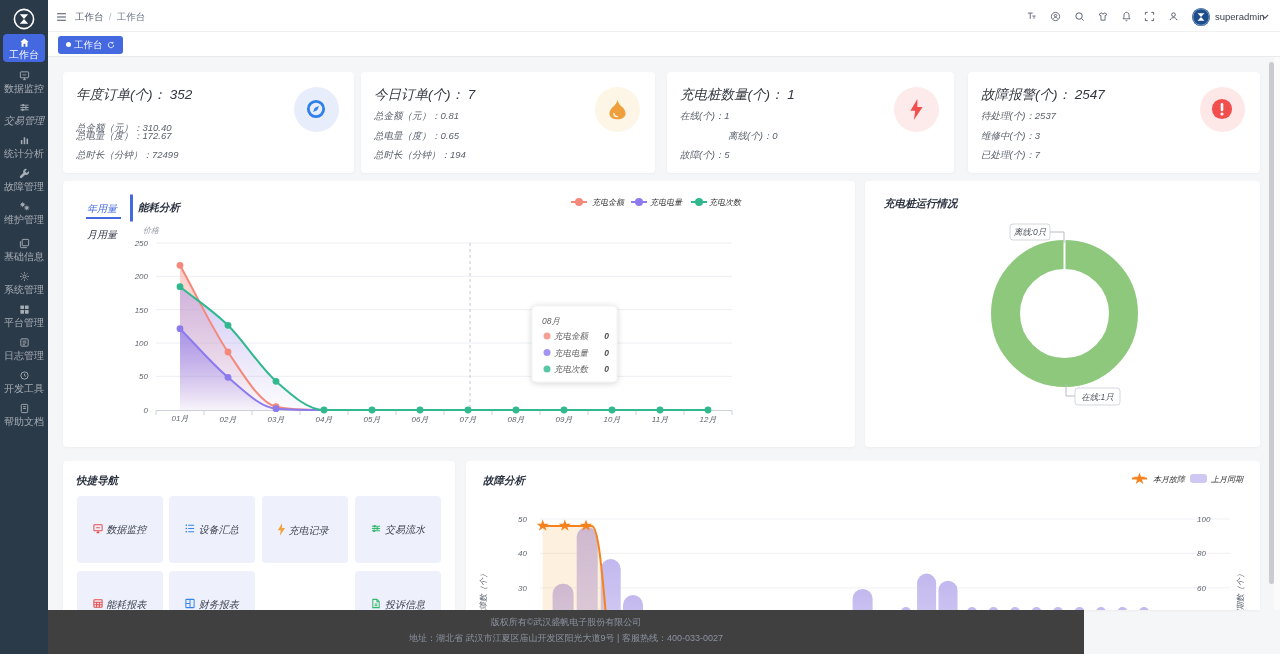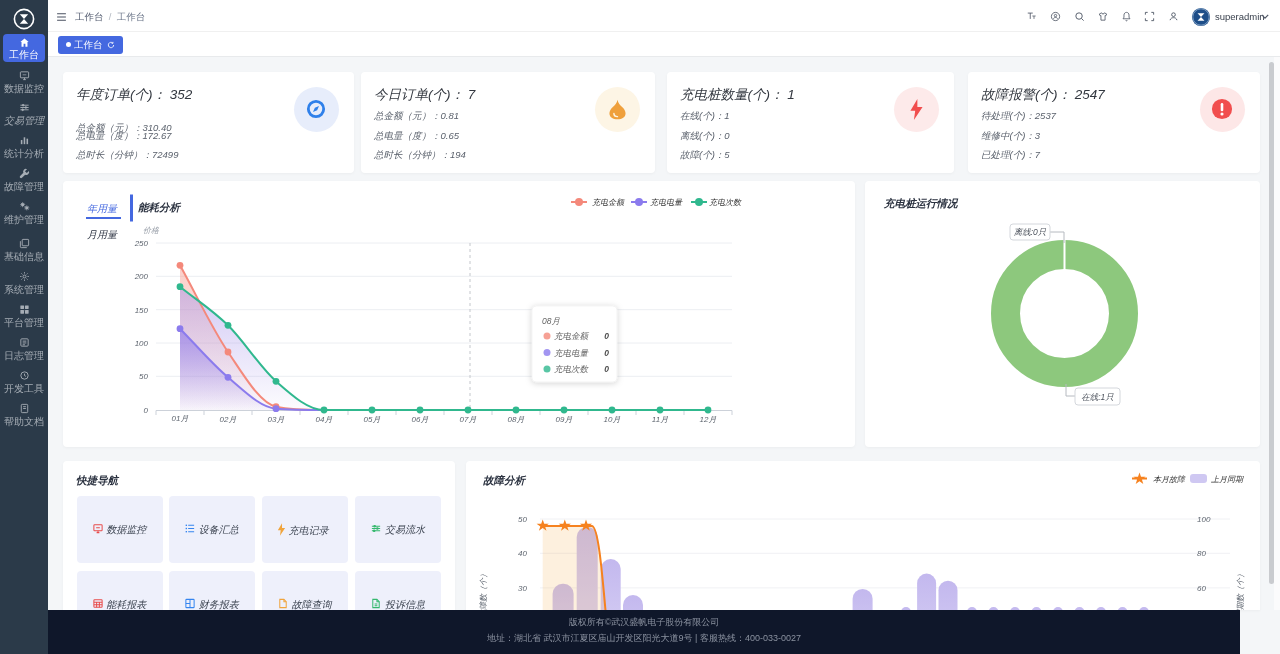--- a/index.html
+++ b/index.html
@@ -12,21 +12,21 @@
 .sitem { position:absolute; left:0; width:48px; text-align:center; color:#a6adb5; font-size:10px; line-height:11px; }
 .sitem svg { display:block; margin:0 auto 2px auto; }
 .sitem.active { left:3px; width:42px; background:#4468e0; border-radius:4px; color:#fff; }
 
 #header { position:absolute; left:48px; top:0; width:1232px; height:32px; background:#fff; border-bottom:1px solid #f0f0f0; z-index:4;padding-left:8px; }
 #tabbar { position:absolute; left:48px; top:32px; width:1232px; height:25px; background:#fff; border-bottom:1px solid #e8eaec; z-index:4; }
 .crumb { position:absolute; top:11.5px; font-size:9.5px; color:#515a6e; line-height:10px; }
 #tabpill { position:absolute; left:10px; top:4px; width:65px; height:18px; background:#4468e0; border-radius:3px; color:#fff; font-size:9.5px; line-height:18px; text-align:center; }
 .hicon { position:absolute; top:11px; }
 
-#footer { position:absolute; left:48px; top:610px; width:1192px; height:44px; background:#0f172a; z-index:3; text-align:center; color:#8a919f; font-size:9px; }
+#footer { position:absolute; left:48px; top:610px; width:1036px; height:44px; background:#404040; z-index:3; text-align:center; color:#8a919f; font-size:9px; }
 
 .stitle { position:absolute; left:13px; top:14px; font-size:13.5px; color:#32373f; }
 .srow { position:absolute; left:13px; font-size:9.5px; color:#5a616c; }
 .sicon { position:absolute; top:14.5px; width:45px; height:45px; border-radius:50%; }
 
 .tile { position:absolute; width:86px; height:67px; background:#eef0fb; border-radius:4px; font-size:13px; color:#3b4350; }
 .tile span { position:absolute; top:50%; margin-top:-7px; font-size:10px; line-height:14px; white-space:nowrap; }
 </style>
 </head>
 <body>
@@ -165,21 +165,21 @@
   <div class="sicon" style="left:233.5px;background:#fdf5e5;">
     <svg style="margin:12px 14px;" width="17" height="21" viewBox="0 0 19 23">
         <path d="M9.5 0.5 C10 4 12.5 6.5 15 9 C17.5 11.5 18.5 13.5 18.5 16 C18.5 20 14.5 22.5 9.5 22.5 C4.5 22.5 0.5 20 0.5 16 C0.5 13.5 1.5 11.5 4 9 C6.5 6.5 9 4 9.5 0.5 Z" fill="#efa03c"></path>
         <path d="M9.5 19.5 C7 19.5 5.5 18 5.5 16" stroke="#fdf5e5" stroke-width="1.6" fill="none" stroke-linecap="round"></path>
       </svg>
   </div>
 </div>
 <div class="card" id="sc3" style="left:667px;top:72px;width:287px;height:101px;">
   <div class="stitle">充电桩数量(个)：&nbsp;1</div>
   <div class="srow" style="top:38px;">在线(个)：1</div>
-  <div class="srow" style="top:57.5px;">离线(个)：0</div>
+  <div class="srow" style="top:57.5px;margin-left:48px;">离线(个)：0</div>
   <div class="srow" style="top:77px;">故障(个)：5</div>
   <div class="sicon" style="left:226.5px;background:#fdeaea;">
     <svg style="margin:11px 16px;" width="13" height="23" viewBox="0 0 15 25">
         <path d="M8.5 0.5 L0.5 14 L6 14 L4.5 24.5 L14.5 9.5 L8.5 9.5 Z" fill="#f14e4e"></path>
       </svg>
   </div>
 </div>
 <div class="card" id="sc4" style="left:968px;top:72px;width:292px;height:101px;">
   <div class="stitle">故障报警(个)：&nbsp;2547</div>
   <div class="srow" style="top:38px;">待处理(个)：2537</div>
@@ -362,26 +362,20 @@
       <span style="left:15px;"><svg width="12" height="11" viewBox="0 0 24 24" fill="none" stroke="#e84c4c" stroke-width="2.2" style="vertical-align:-1.5px;">
           <rect x="3" y="4" width="18" height="16" rx="1.5"></rect>
           <path d="M3 9.5 H21 M3 14.5 H21 M9 9.5 V20 M15 9.5 V20"></path>
         </svg> 能耗报表</span>
     </div>
   <div class="tile" style="left:105.9px;top:110px;">
       <span style="left:15px;"><svg width="12" height="11" viewBox="0 0 24 24" fill="none" stroke="#3585ef" stroke-width="2.2" style="vertical-align:-1.5px;">
           <rect x="3" y="3" width="18" height="18" rx="1.5"></rect>
           <path d="M12 3 V21 M3 12 H12"></path>
         </svg> 财务报表</span>
-    </div>
-  <div class="tile" style="left:198.8px;top:110px;">
-      <span style="left:15px;"><svg width="12" height="11" viewBox="0 0 24 24" fill="none" stroke="#f0a43c" stroke-width="2.2" style="vertical-align:-1.5px;">
-          <path d="M14 3 H5 V21 H19 V8 Z"></path>
-          <path d="M14 3 V8 H19"></path>
-        </svg> 故障查询</span>
     </div>
   <div class="tile" style="left:292.3px;top:110px;">
       <span style="left:15px;"><svg width="12" height="11" viewBox="0 0 24 24" fill="none" stroke="#35b86e" stroke-width="2.2" style="vertical-align:-1.5px;">
           <path d="M14 3 H5 V21 H19 V8 Z"></path>
           <path d="M14 3 V8 H19 M9 13 H15 M9 17 H15"></path>
         </svg> 投诉信息</span>
     </div>
 </div>
 <div class="card" id="faultcard" style="left:466px;top:461px;width:794px;height:149px;border-radius:4px 4px 0 0;overflow:hidden;">
 <svg width="794" height="200" viewBox="0 0 794 200" font-family="Liberation Sans, sans-serif">

